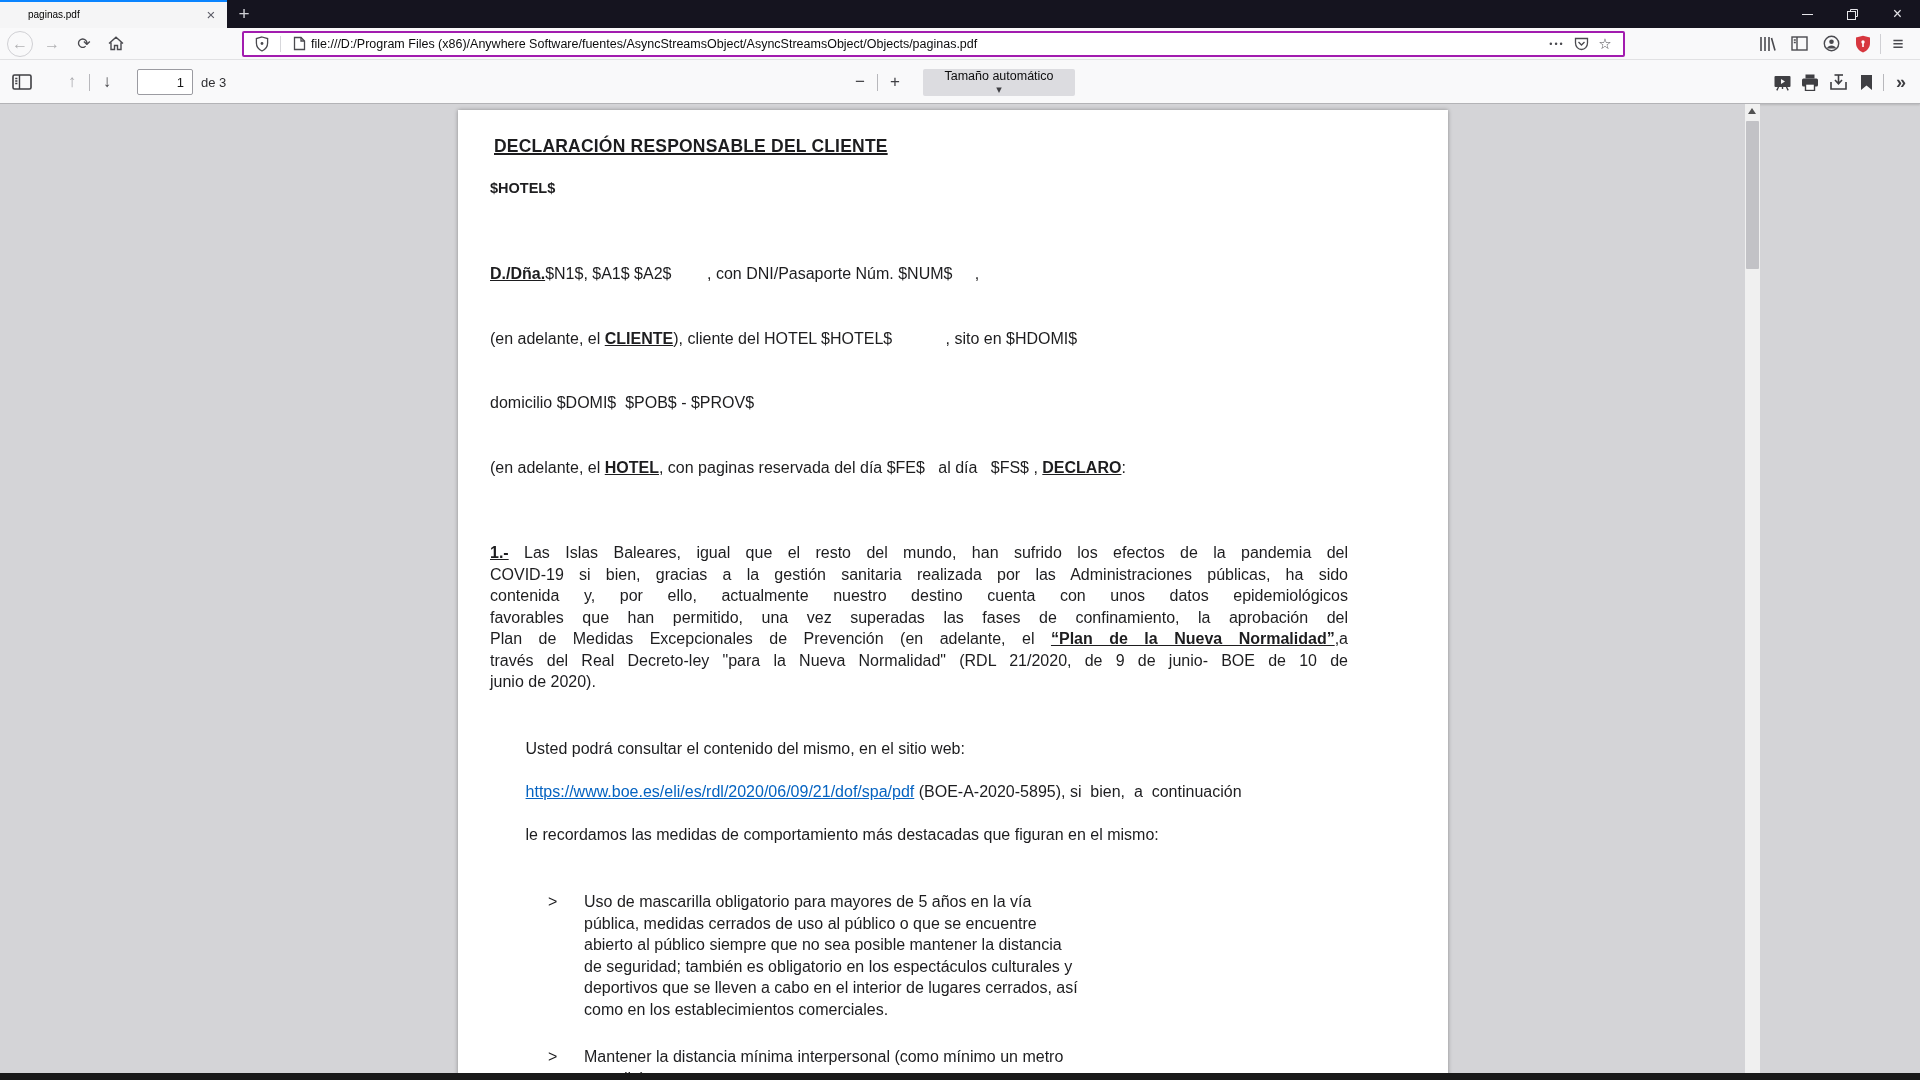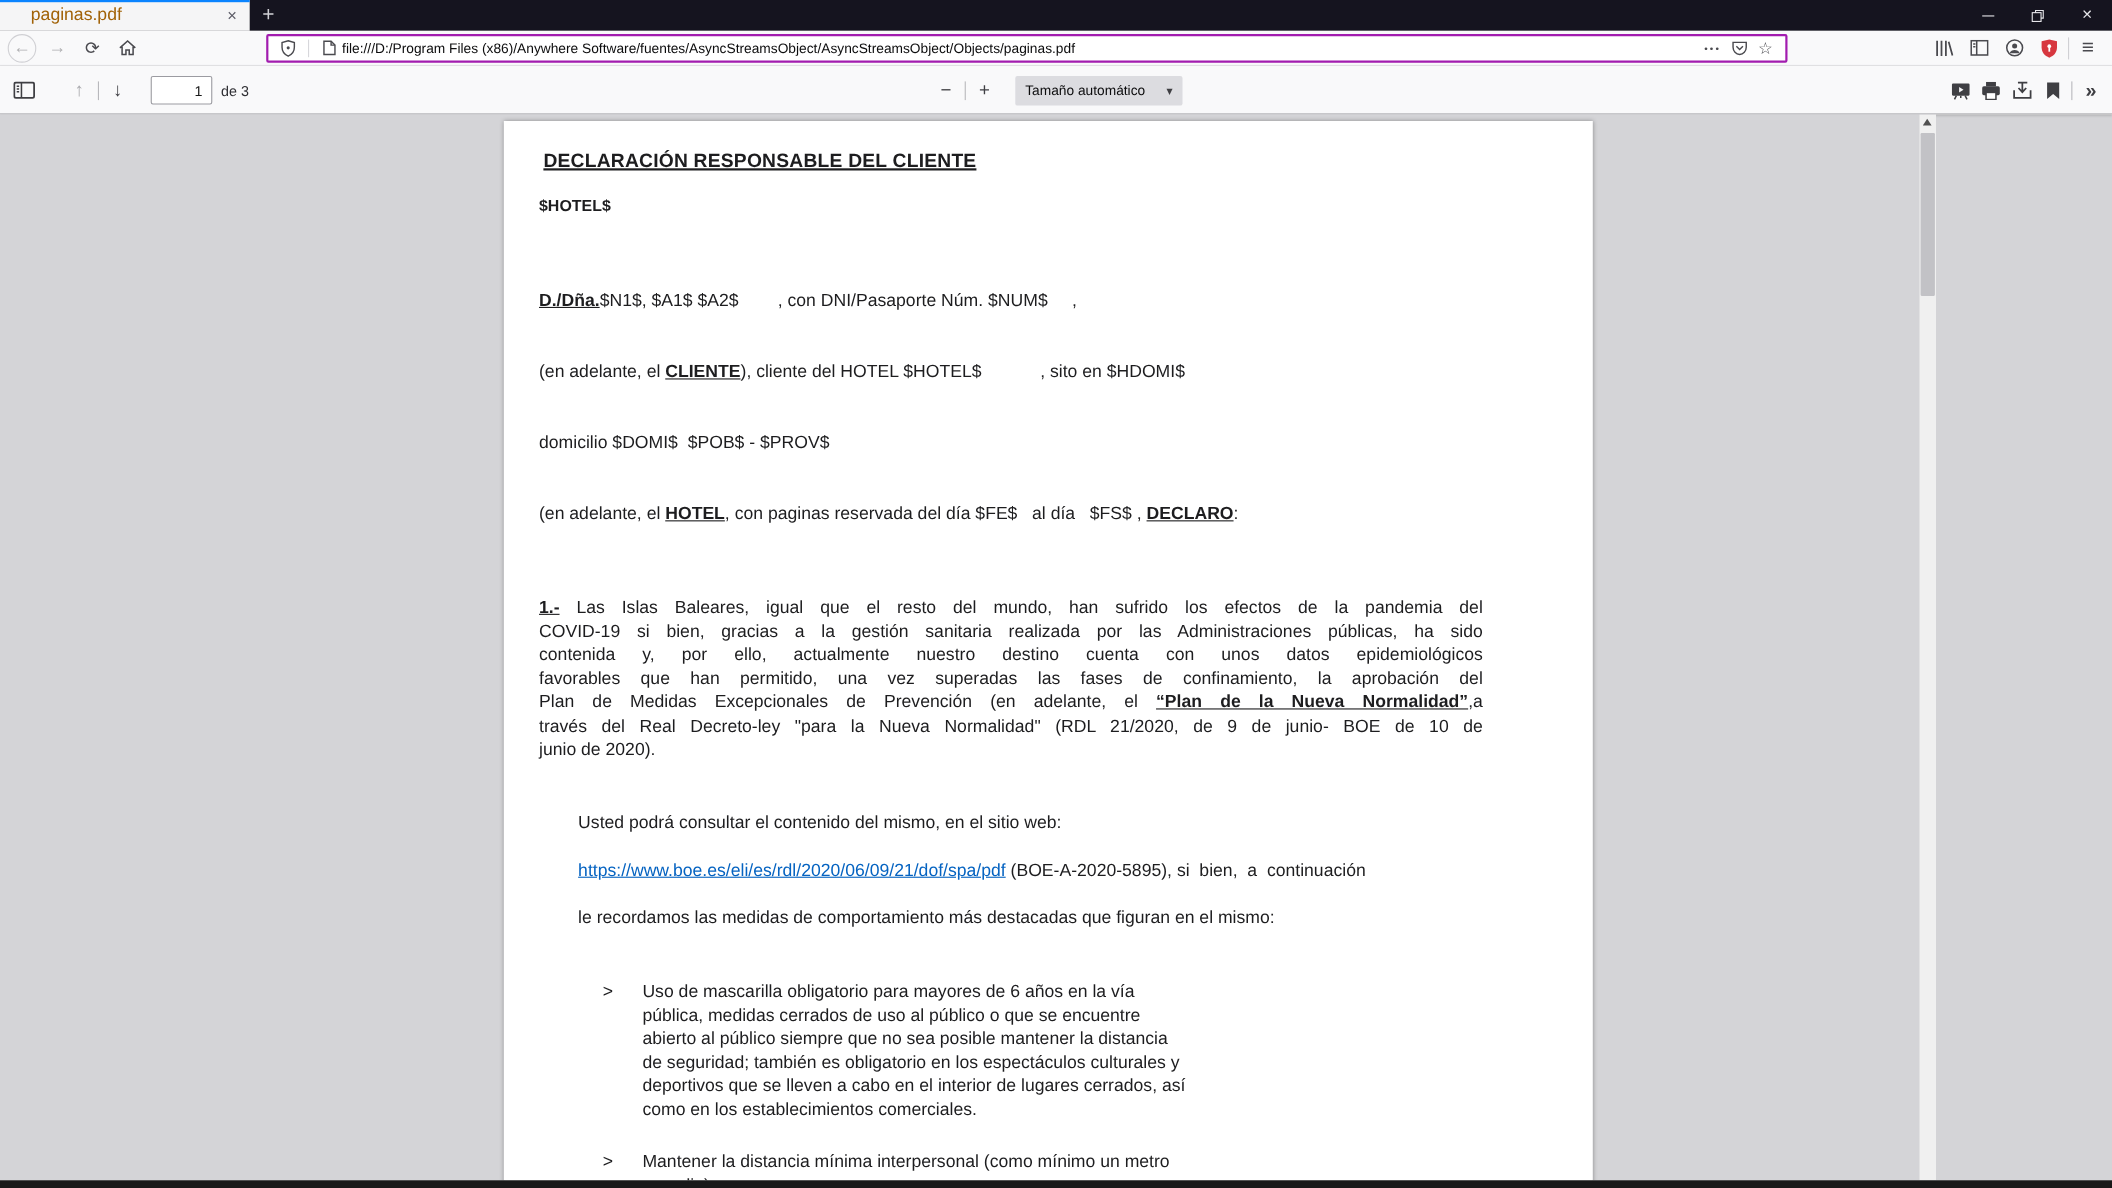--- a/index.html
+++ b/index.html
@@ -5,21 +5,21 @@
   * { box-sizing: border-box; margin: 0; padding: 0; }
   html,body { width:1920px; height:1080px; overflow:hidden;
     font-family:"Liberation Sans", sans-serif; background:#d4d4d7; }
 
   
   .titlebar { position:absolute; top:0; left:0; width:1920px; height:28px;
     background:#15141f; display:flex; align-items:stretch; }
   .tab { position:relative; width:227px; background:#f5f5f6; display:flex;
     align-items:center; padding-left:10px; }
   .tab::before { content:""; position:absolute; top:0; left:0; right:0; height:2px; background:#0a84ff; }
-  .tab-title { font-size:16px; color:#a16207; flex:1; white-space:nowrap; overflow:hidden;padding-left:18px; }
+  .tab-title { font-size:10px; color:#000000; flex:1; white-space:nowrap; overflow:hidden;padding-left:18px; }
   .tab-close { width:20px; height:20px; margin-right:6px; display:flex; align-items:center;
     justify-content:center; color:#5b5b66; font-size:15px; cursor:default; }
   .newtab { width:34px; display:flex; align-items:center; justify-content:center;
     color:#cfcfd4; font-size:19px; font-weight:300; }
   .tb-spacer { flex:1; }
   .winbtn { width:45px; display:flex; align-items:center; justify-content:center; color:#e6e6ea; }
   .winbtn .minbar { width:11px; height:1px; background:#e6e6ea; }
   .winbtn svg { display:block; }
   .winbtn.close { font-size:16px; }
 
@@ -52,21 +52,21 @@
   .grp.right { right:5px; }
   .pbtn { width:28px; height:30px; display:flex; align-items:center; justify-content:center;
     color:#3f3f43; font-size:17px; }
   .pbtn.dim { color:#a8a8ac; }
   .pdfbar .vsep { width:1px; height:17px; background:#b8b8bc; margin:0 3px; }
   .pageinput { width:56px; height:26px; border:1px solid #9b9ba1; border-radius:2px; background:#fff;
     font-size:13px; text-align:right; padding-right:8px; margin-left:16px;
     font-family:"Liberation Sans",sans-serif; color:#1a1a1a; }
   .pagecount { font-size:13px; color:#2f2f33; margin-left:8px; }
   .zoomsel { width:152px; height:27px; background:#dcdce0; border-radius:2px; margin-left:14px;
-    display:flex; align-items:center; padding:0 9px; }
+    display:flex; align-items:center; padding:0 9px;flex-direction:column; }
   .zoomsel .sel-label { flex:1; font-size:12.5px; color:#0c0c0d; }
   .sel-chevron { font-size:11px; color:#3f3f43; }
   .more-chevrons { font-size:18px; color:#3f3f43; font-weight:bold; }
 
   
   .viewer { position:absolute; top:104px; left:0; width:1760px; height:969px;
     background:#d4d4d7; overflow:hidden; }
   .page { position:absolute; left:458px; top:6px; width:990px; height:1200px; background:#fff;
     box-shadow:0 0 4px rgba(0,0,0,.35); }
   .scrollbar { position:absolute; top:0; right:0; width:15px; height:969px; background:#f0f0f0; }
@@ -287,21 +287,21 @@
       <div class="usted block pre">
         <span>Usted podrá consultar el contenido del mismo, en el sitio web:</span><br>
         <a class="doclink">https://www.boe.es/eli/es/rdl/2020/06/09/21/dof/spa/pdf</a><span> (BOE-A-2020-5895), si  bien,  a  continuación</span><br>
         <span>le recordamos las medidas de comportamiento más destacadas que figuran en el mismo:</span>
       </div>
 
       <div class="bullets">
         <div class="bullet">
           <span class="marker">&gt;</span>
           <div class="btext">
-            <div>Uso de mascarilla obligatorio para mayores de 6 años en la vía</div>
+            <div>Uso de mascarilla obligatorio para mayores de 5 años en la vía</div>
             <div>pública, medidas cerrados de uso al público o que se encuentre</div>
             <div>abierto al público siempre que no sea posible mantener la distancia</div>
             <div>de seguridad; también es obligatorio en los espectáculos culturales y</div>
             <div>deportivos que se lleven a cabo en el interior de lugares cerrados, así</div>
             <div>como en los establecimientos comerciales.</div>
           </div>
         </div>
         <div class="bullet b2">
           <span class="marker">&gt;</span>
           <div class="btext">

